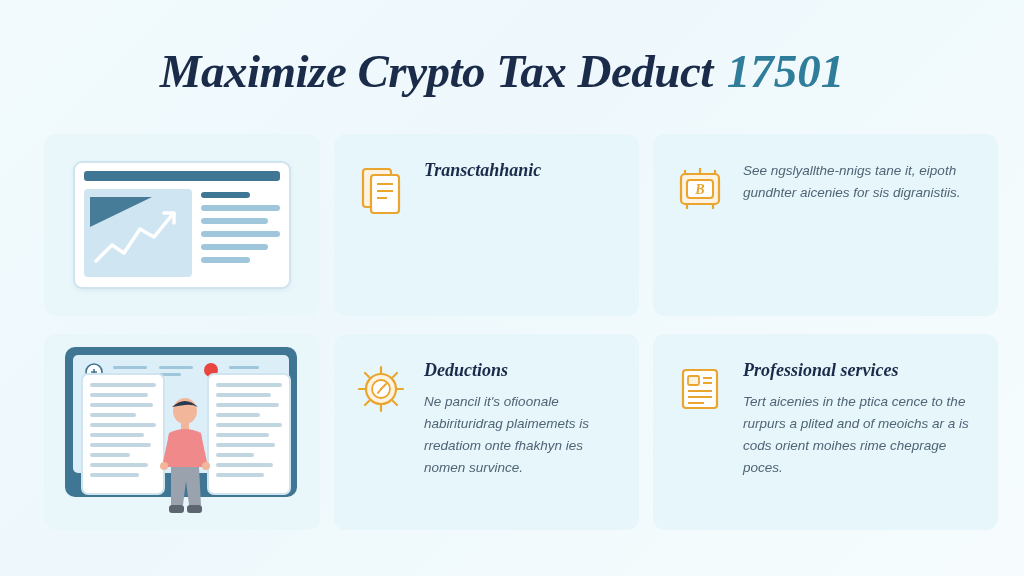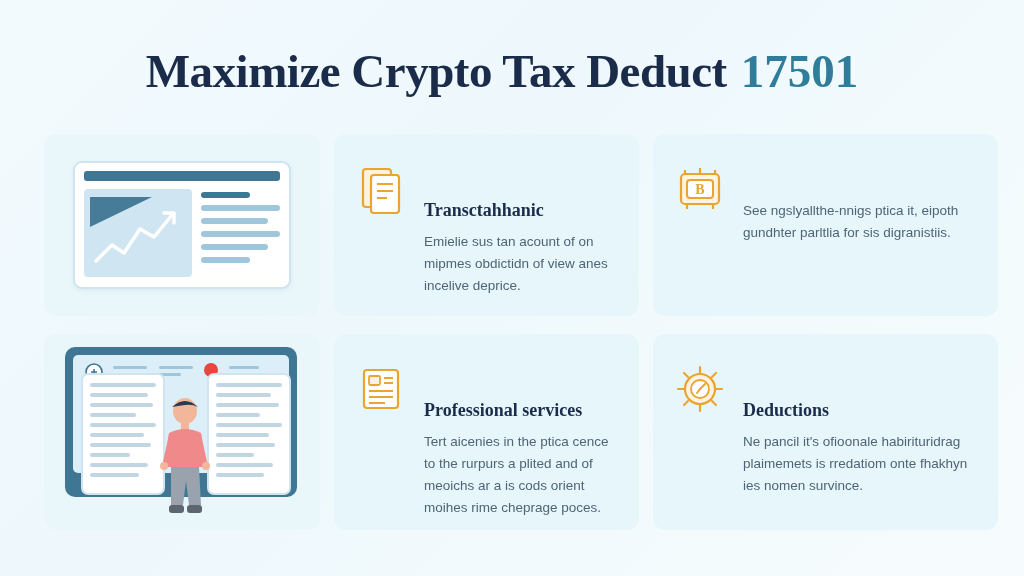--- a/index.html
+++ b/index.html
@@ -13,20 +13,21 @@
     font-family: "Liberation Sans", sans-serif;
     overflow: hidden;
   }
   .page {
     position: relative;
     width: 1024px;
     height: 576px;
     background: linear-gradient(135deg, #f2fafd 0%, #eef8fc 40%, #f6fcfd 100%);
     box-sizing: border-box;
     padding: 40px 64px 28px 44px;
+    font-style: italic;
   }
 
   
   .title-row {
     display: flex;
     align-items: baseline;
     justify-content: center;
     gap: 14px;
     margin: 6px 0 0 0;
     white-space: nowrap;
@@ -77,21 +78,20 @@
   }
   .card-icon {
     flex: 0 0 auto;
     width: 54px;
     height: 54px;
     margin-top: 2px;
   }
   .card-body {
     flex: 1 1 auto;
     min-width: 0;
-    margin-top: 40px;
   }
   .card-title {
     font-family: "Liberation Serif", serif;
     font-weight: bold;
     font-size: 18px;
     color: #1b2c4a;
     margin: 0 0 10px 0;
     line-height: 1.2;
   }
   .card-desc {
@@ -241,39 +241,38 @@
         <svg width="54" height="54" viewBox="0 0 54 54">
           <rect x="9" y="7" width="28" height="38" rx="3" fill="#fdf3e0" stroke="#eaa52e" stroke-width="2.2"></rect>
           <rect x="17" y="13" width="28" height="38" rx="3" fill="#ffffff" stroke="#eaa52e" stroke-width="2.2"></rect>
           <line x1="23" y1="22" x2="39" y2="22" stroke="#eaa52e" stroke-width="2"></line>
           <line x1="23" y1="29" x2="39" y2="29" stroke="#eaa52e" stroke-width="2"></line>
           <line x1="23" y1="36" x2="33" y2="36" stroke="#eaa52e" stroke-width="2"></line>
         </svg>
       </div>
       <div class="card-body">
         <div class="card-title">Transctahhanic</div>
-        <p class="card-desc">Emielie sus tan acount of on mipmes obdictidn of view anes incelive deprice.</p>
       </div>
     </div>
 
     <div class="card text">
       <div class="card-icon">
         <svg width="54" height="54" viewBox="0 0 54 54">
           <rect x="8" y="12" width="38" height="30" rx="4" fill="#fdf3e0" stroke="#eaa52e" stroke-width="2.2"></rect>
           <rect x="14" y="18" width="26" height="18" rx="3" fill="#ffffff" stroke="#eaa52e" stroke-width="2"></rect>
           <text x="27" y="32" font-family="Liberation Serif, serif" font-size="14" font-weight="bold" fill="#eaa52e" text-anchor="middle">B</text>
           <line x1="12" y1="8" x2="12" y2="12" stroke="#eaa52e" stroke-width="2.2"></line>
           <line x1="27" y1="6" x2="27" y2="12" stroke="#eaa52e" stroke-width="2.2"></line>
           <line x1="42" y1="8" x2="42" y2="12" stroke="#eaa52e" stroke-width="2.2"></line>
           <line x1="14" y1="42" x2="14" y2="47" stroke="#eaa52e" stroke-width="2.2"></line>
           <line x1="40" y1="42" x2="40" y2="47" stroke="#eaa52e" stroke-width="2.2"></line>
         </svg>
       </div>
       <div class="card-body">
-        <p class="card-desc">See ngslyallthe-nnigs ptica it, eipoth gundhter parltlia for sis digranistiis.</p>
+        <p class="card-desc">See ngslyallthe-nnigs tane it, eipoth gundhter aicenies for sis digranistiis.</p>
       </div>
     </div>
 
     <div class="card illus">
       <div class="scene2">
         <div class="tablet"></div>
         <div class="tablet-screen"></div>
         <svg style="position:absolute;left:24px;top:22px" width="200" height="22" viewBox="0 0 200 22">
           <circle cx="11" cy="11" r="8" fill="#ffffff" stroke="#3f7693" stroke-width="1.6"></circle>
           <path d="M8 11 h6 M11 8 v6" stroke="#3f7693" stroke-width="1.6"></path>
@@ -324,52 +323,52 @@
           <path d="M16 74 h28 l2 38 h-12 l-3 -24 l-3 24 h-12z" fill="#9aa3ad"></path>
           <rect x="14" y="112" width="15" height="8" rx="3" fill="#5d6570"></rect>
           <rect x="32" y="112" width="15" height="8" rx="3" fill="#5d6570"></rect>
         </svg>
       </div>
     </div>
 
     <div class="card text">
       <div class="card-icon">
         <svg width="54" height="54" viewBox="0 0 54 54">
-          <rect x="10" y="8" width="34" height="38" rx="3" fill="#ffffff" stroke="#eaa52e" stroke-width="2.2"></rect>
-          <rect x="15" y="14" width="11" height="9" rx="1.5" fill="#fdf3e0" stroke="#eaa52e" stroke-width="1.8"></rect>
-          <line x1="30" y1="16" x2="39" y2="16" stroke="#eaa52e" stroke-width="2"></line>
-          <line x1="30" y1="21" x2="39" y2="21" stroke="#eaa52e" stroke-width="2"></line>
-          <line x1="15" y1="29" x2="39" y2="29" stroke="#eaa52e" stroke-width="2"></line>
-          <line x1="15" y1="35" x2="39" y2="35" stroke="#eaa52e" stroke-width="2"></line>
-          <line x1="15" y1="41" x2="31" y2="41" stroke="#eaa52e" stroke-width="2"></line>
-        </svg>
-      </div>
-      <div class="card-body">
-        <div class="card-title">Professional services</div>
-        <p class="card-desc">Tert aicenies in the ptica cence to the rurpurs a plited and of meoichs ar a is cods orient moihes rime cheprage poces.</p>
-      </div>
-    </div>
-
-    <div class="card text">
-      <div class="card-icon">
-        <svg width="54" height="54" viewBox="0 0 54 54">
           <circle cx="27" cy="27" r="15" fill="#fdf3e0" stroke="#eaa52e" stroke-width="2.2"></circle>
           <circle cx="27" cy="27" r="9" fill="#ffffff" stroke="#eaa52e" stroke-width="1.8"></circle>
           <path d="M27 27 l5 -5" stroke="#eaa52e" stroke-width="2" stroke-linecap="round"></path>
           <path d="M27 27 l-3 4" stroke="#eaa52e" stroke-width="2" stroke-linecap="round"></path>
           <line x1="27" y1="5" x2="27" y2="11" stroke="#eaa52e" stroke-width="2.2" stroke-linecap="round"></line>
           <line x1="27" y1="43" x2="27" y2="49" stroke="#eaa52e" stroke-width="2.2" stroke-linecap="round"></line>
           <line x1="5" y1="27" x2="11" y2="27" stroke="#eaa52e" stroke-width="2.2" stroke-linecap="round"></line>
           <line x1="43" y1="27" x2="49" y2="27" stroke="#eaa52e" stroke-width="2.2" stroke-linecap="round"></line>
           <line x1="11" y1="11" x2="15" y2="15" stroke="#eaa52e" stroke-width="2.2" stroke-linecap="round"></line>
           <line x1="39" y1="39" x2="43" y2="43" stroke="#eaa52e" stroke-width="2.2" stroke-linecap="round"></line>
           <line x1="43" y1="11" x2="39" y2="15" stroke="#eaa52e" stroke-width="2.2" stroke-linecap="round"></line>
           <line x1="15" y1="39" x2="11" y2="43" stroke="#eaa52e" stroke-width="2.2" stroke-linecap="round"></line>
         </svg>
       </div>
       <div class="card-body">
         <div class="card-title">Deductions</div>
         <p class="card-desc">Ne pancil it's ofioonale habirituridrag plaimemets is rredatiom onte fhakhyn ies nomen survince.</p>
       </div>
     </div>
 
+    <div class="card text">
+      <div class="card-icon">
+        <svg width="54" height="54" viewBox="0 0 54 54">
+          <rect x="10" y="8" width="34" height="38" rx="3" fill="#ffffff" stroke="#eaa52e" stroke-width="2.2"></rect>
+          <rect x="15" y="14" width="11" height="9" rx="1.5" fill="#fdf3e0" stroke="#eaa52e" stroke-width="1.8"></rect>
+          <line x1="30" y1="16" x2="39" y2="16" stroke="#eaa52e" stroke-width="2"></line>
+          <line x1="30" y1="21" x2="39" y2="21" stroke="#eaa52e" stroke-width="2"></line>
+          <line x1="15" y1="29" x2="39" y2="29" stroke="#eaa52e" stroke-width="2"></line>
+          <line x1="15" y1="35" x2="39" y2="35" stroke="#eaa52e" stroke-width="2"></line>
+          <line x1="15" y1="41" x2="31" y2="41" stroke="#eaa52e" stroke-width="2"></line>
+        </svg>
+      </div>
+      <div class="card-body">
+        <div class="card-title">Professional services</div>
+        <p class="card-desc">Tert aicenies in the ptica cence to the rurpurs a plited and of meoichs ar a is cods orient moihes rime cheprage poces.</p>
+      </div>
+    </div>
+
   </div>
 </div>
 
 </body></html>

